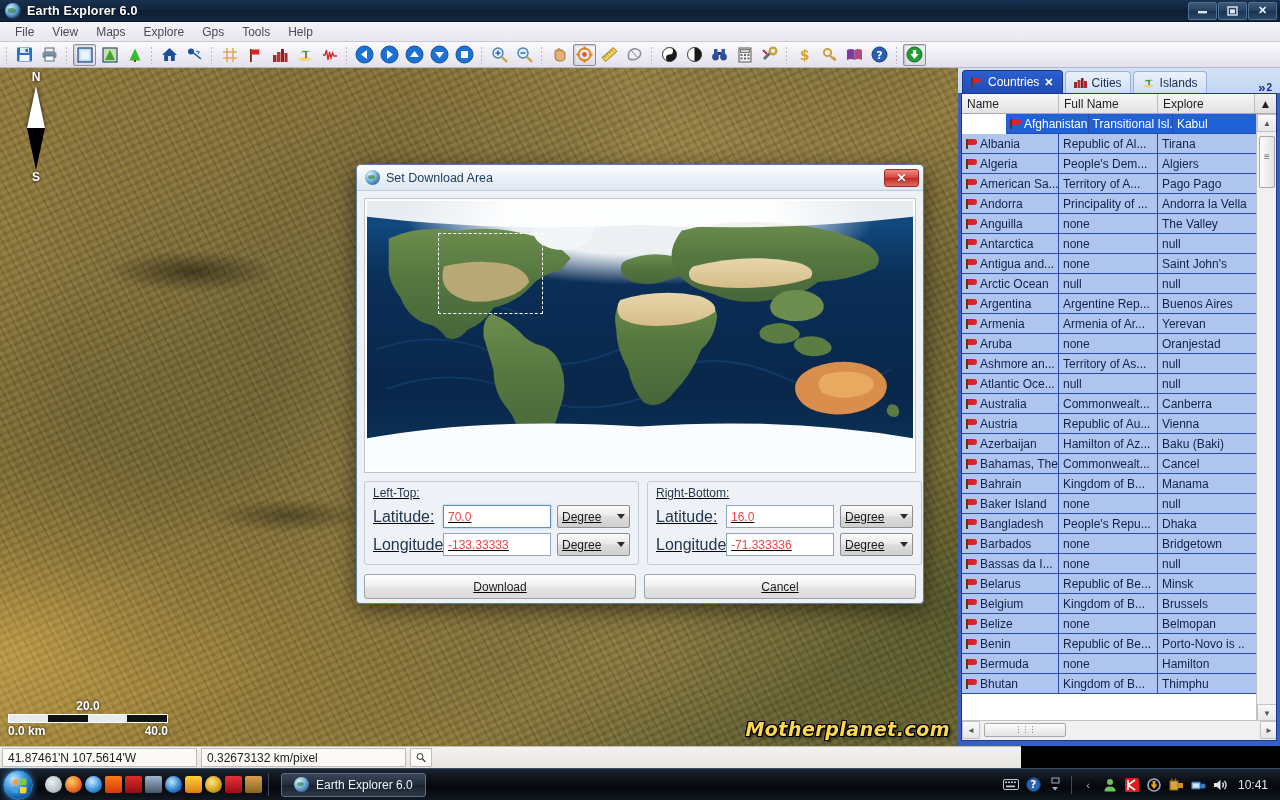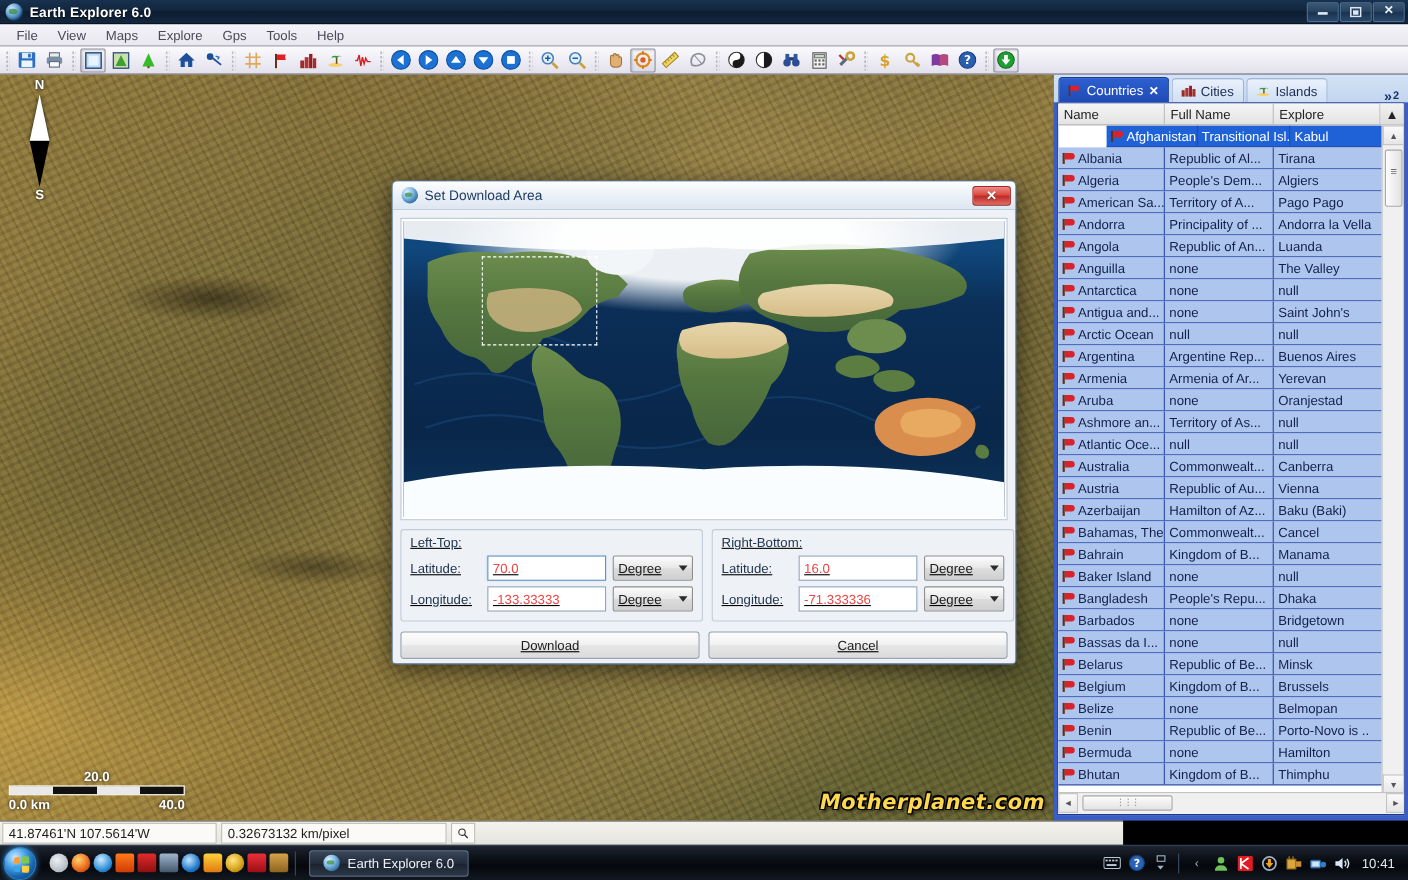--- a/index.html
+++ b/index.html
@@ -263,21 +263,21 @@
   }
   .wm-svg { position:absolute; inset:0; width:100%; height:100%; }
   .selrect { position: absolute; left: 13.0%; top: 12.0%; width: 19.3%; height: 30.0%;
     border: 1px dashed #ffffff; }
 
   .fieldsets { display: flex; gap: 8px; margin-top: 8px; }
   .fs { flex: 1; border: 1px solid #c2cbd6; border-radius: 3px; padding: 4px 8px 8px;
     position: relative; background: #eef2f7; }
   .fs-legend { font-size: 12px; color: #23364f; margin-bottom: 4px; }
   .frow { display: flex; align-items: center; gap: 6px; margin-top: 5px; }
-  .flabel { width: 64px; font-size: 12px; color: #23364f; }
+  .flabel { width: 64px; font-size: 16px; color: #23364f; }
   .ftext { width: 108px; height: 23px; border: 1px solid #8fa4bd; background: #fff;
     font-size: 12px; color: #ef4444; padding: 0 4px; font-family: "Liberation Sans", sans-serif;
     outline: none; }
   .ftext.focused { border: 1px solid #5d8fc4; box-shadow: 0 0 2px rgba(90,150,210,.6); }
   .fsel { width: 73px; height: 23px; border: 1px solid #8e8e8e; border-radius: 2px;
     background: linear-gradient(to bottom, #fcfcfc 0%, #e8e8e8 48%, #dcdcdc 52%, #cfcfcf 100%);
     font-size: 12px; color: #1b1b1b; display: flex; align-items: center;
     padding: 0 4px; justify-content: space-between; }
   .fsel .carrow { width:0;height:0;border-left:4px solid transparent;border-right:4px solid transparent;
     border-top:5px solid #2a2a2a; }
@@ -668,28 +668,20 @@
             <div class="cell c0">
               <span class="flag"></span>
               <span>Andorra</span>
             </div>
             <div class="cell c1">Principality of ...</div>
             <div class="cell c2">Andorra la Vella</div>
           </div>
           <div class="row">
             <div class="cell c0">
               <span class="flag"></span>
-              <span>Angola</span>
-            </div>
-            <div class="cell c1">Republic of An...</div>
-            <div class="cell c2">Luanda</div>
-          </div>
-          <div class="row">
-            <div class="cell c0">
-              <span class="flag"></span>
               <span>Anguilla</span>
             </div>
             <div class="cell c1">none</div>
             <div class="cell c2">The Valley</div>
           </div>
           <div class="row">
             <div class="cell c0">
               <span class="flag"></span>
               <span>Antarctica</span>
             </div>

